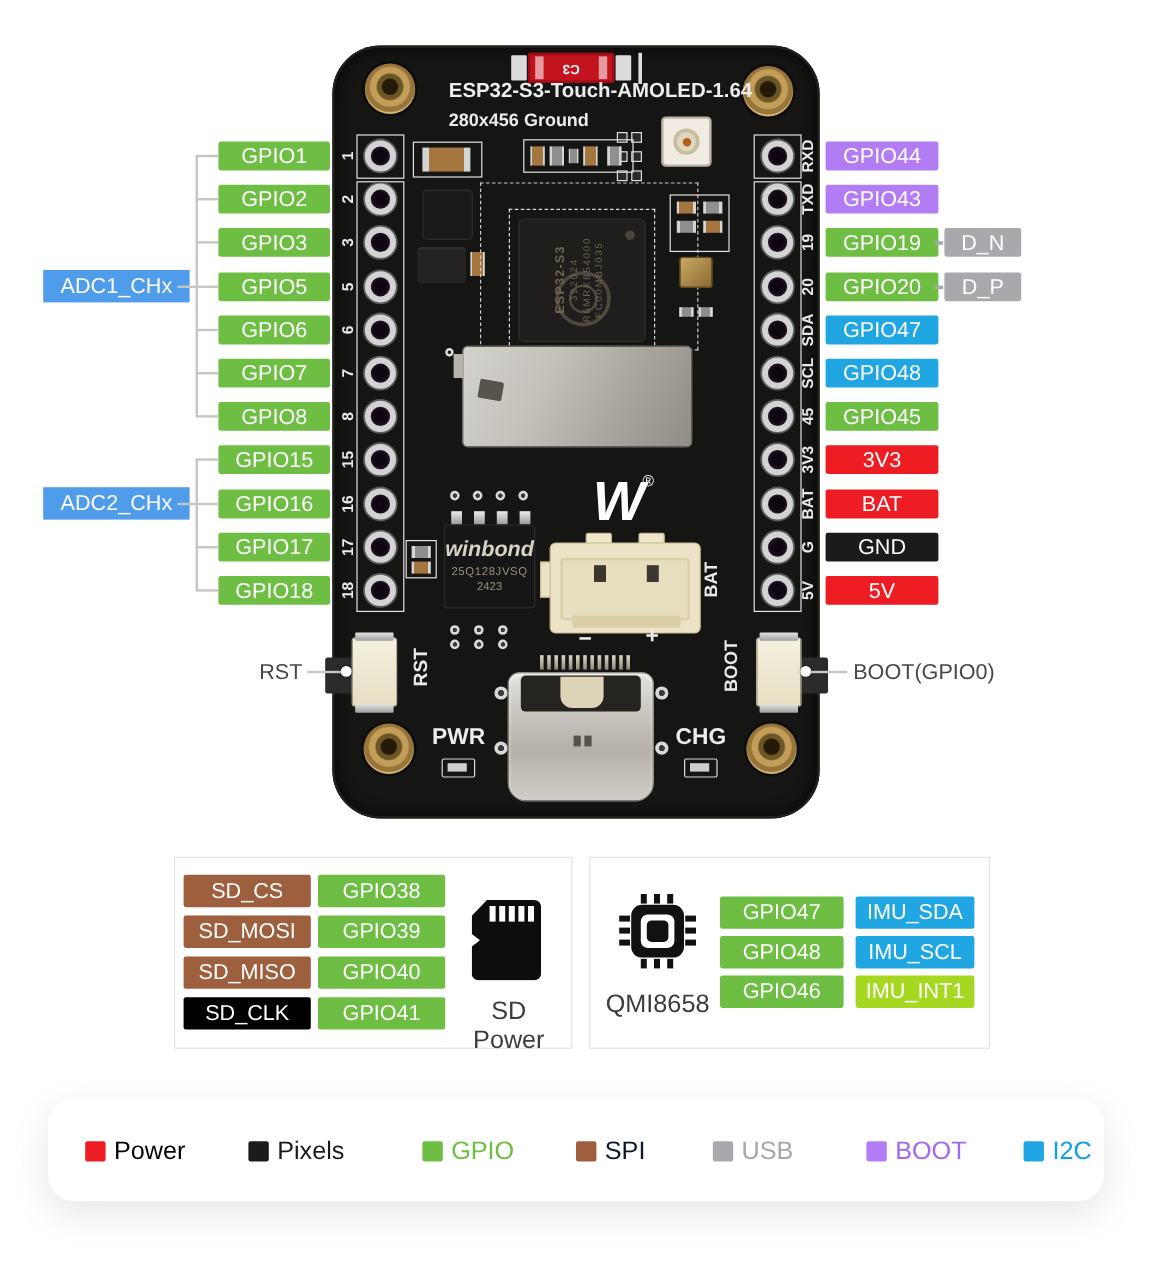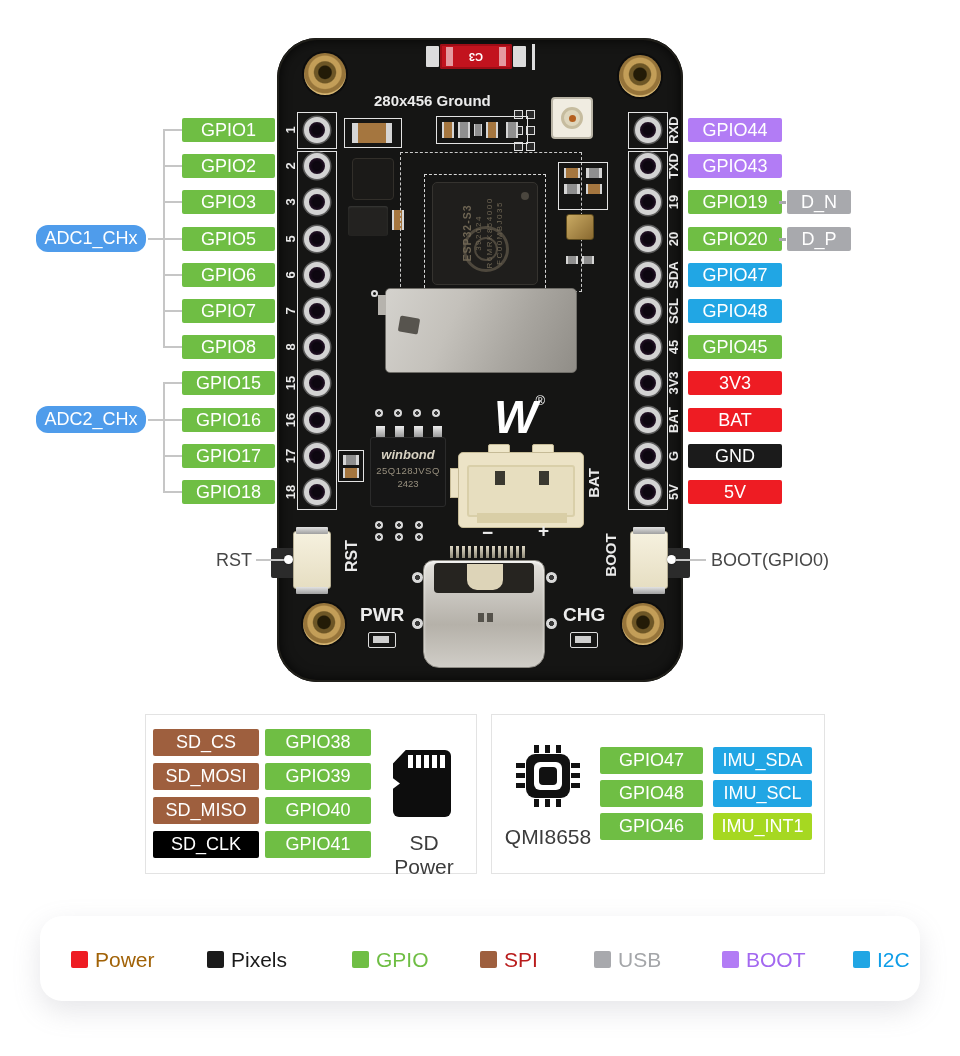--- a/index.html
+++ b/index.html
@@ -14,21 +14,21 @@
   .silk{position:absolute;color:#ececec;font-weight:bold;white-space:nowrap}
   .silkbox{position:absolute;border:1.5px solid #e3e3e3}
   .hole{position:absolute;width:26px;height:26px;border:5px solid #d3d3d3;border-radius:50%;background:#0d0710;
         box-shadow:0 0 0 1.5px #5a5a5a, inset 0 0 3px 1px #2d1630}
   .rot{position:absolute;transform:translate(-50%,-50%) rotate(-90deg);white-space:nowrap;
        font-weight:bold;color:#e9e9e9;font-size:13px}
   .plabel{position:absolute;height:24px;line-height:24px;text-align:center;color:#fff;font-size:18px;border-radius:2px}
   .pbox{position:absolute;height:27px;line-height:27px;text-align:center;color:#fff;font-size:18px;border-radius:2px}
   .wire{position:absolute;background:#c6c6c6}
   .dot{position:absolute;width:9px;height:9px;border-radius:50%;background:#fff;box-shadow:0 0 2px rgba(0,0,0,.45)}
-  .badge{position:absolute;width:110px;height:27px;border-radius:12px;color:#fff;font-size:18px;line-height:27px;text-align:center}
+  .badge{position:absolute;width:122px;height:27px;border-radius:0;color:#fff;font-size:18px;line-height:27px;text-align:center}
   .ext-label{position:absolute;color:#474747;font-size:18px;white-space:nowrap}
   .panel{position:absolute;background:#fff;border:1px solid #e3e3e3}
   .caption{position:absolute;color:#3c3c3c;font-size:21px;text-align:center}
   .legend-card{position:absolute;left:40px;top:916px;width:880px;height:85px;background:#fff;border-radius:22px;
                box-shadow:0 10px 28px rgba(130,130,145,.20)}
   .lg-sq{position:absolute;width:17px;height:17px;border-radius:2px}
   .lg-label{position:absolute;font-size:21px;line-height:23px;white-space:nowrap}
   .cap{position:absolute;background:linear-gradient(90deg,#d5d5d5 0 14%, #a5763f 14% 86%, #d5d5d5 86%)}
   .capg{position:absolute;background:linear-gradient(90deg,#d5d5d5 0 16%, #8f8f8f 16% 84%, #d5d5d5 84%)}
   .pad{position:absolute;border-radius:50%;background:radial-gradient(circle,#3a3a3a 0 30%,#d8d8d8 35% 80%,#8a8a8a 100%)}
@@ -62,20 +62,21 @@
 
   <div class="abs" style="left:426px;top:46px;width:13px;height:21px;background:#dcdcdc;border-radius:1px"></div>
   <div class="abs" style="left:513px;top:46px;width:13px;height:21px;background:#dcdcdc;border-radius:1px"></div>
   <div class="abs" style="left:532px;top:44px;width:3px;height:26px;background:#ddd"></div>
   <div class="abs" style="left:440px;top:44px;width:72px;height:25px;background:#c2131e;border-radius:2px;box-shadow:inset 0 0 0 2px #9e0d16">
     <span style="position:absolute;left:6px;top:3px;width:7px;height:19px;background:#e59aa0;display:block"></span>
     <span style="position:absolute;right:6px;top:3px;width:7px;height:19px;background:#e59aa0;display:block"></span>
     <span style="position:absolute;left:50%;top:50%;transform:translate(-50%,-50%) rotate(180deg);color:#fff;font-size:11px;font-weight:bold">C3</span>
   </div>
 
+  <div class="silk" style="left:374px;top:66px;font-size:17px">ESP32-S3-Touch-AMOLED-1.64</div>
   <div class="silk" style="left:374px;top:92px;font-size:15px">280x456 Ground</div>
 
   <div class="abs" style="left:551px;top:97px;width:42px;height:42px;background:#f0ece1;border:2px solid #b9b4a6;border-radius:4px">
     <span style="position:absolute;left:8px;top:8px;width:22px;height:22px;border:3px solid #c6bc9f;border-radius:50%;background:#ded6bd;display:block"></span>
     <span style="position:absolute;left:16px;top:16px;width:7px;height:7px;background:#b45f1f;border-radius:50%;display:block"></span>
   </div>
 
   <div class="abs" style="left:514px;top:110px;width:9px;height:9px;border:1px solid #ddd;background:#2a2a2a"></div>
   <div class="abs" style="left:526px;top:110px;width:9px;height:9px;border:1px solid #ddd;background:#2a2a2a"></div>
   <div class="abs" style="left:514px;top:126px;width:9px;height:9px;border:1px solid #ddd;background:#2a2a2a"></div>
@@ -131,21 +132,21 @@
 
   <div class="pad" style="left:375px;top:409px;width:8px;height:8px"></div>
   <div class="pad" style="left:394px;top:409px;width:8px;height:8px"></div>
   <div class="pad" style="left:413px;top:409px;width:8px;height:8px"></div>
   <div class="pad" style="left:432px;top:409px;width:8px;height:8px"></div>
   <div class="abs" style="left:376px;top:426px;width:9px;height:11px;background:linear-gradient(#ececec,#9a9a9a)"></div>
   <div class="abs" style="left:395px;top:426px;width:9px;height:11px;background:linear-gradient(#ececec,#9a9a9a)"></div>
   <div class="abs" style="left:414px;top:426px;width:9px;height:11px;background:linear-gradient(#ececec,#9a9a9a)"></div>
   <div class="abs" style="left:433px;top:426px;width:9px;height:11px;background:linear-gradient(#ececec,#9a9a9a)"></div>
   <div class="abs" style="left:370px;top:437px;width:76px;height:70px;background:#161616;border:1px solid #2b2b2b;border-radius:3px;text-align:center">
-    <div style="margin-top:9px;font-style:italic;font-weight:bold;font-size:13px;color:#d8d2c2">winbond</div>
+    <div style="margin-top:9px;font-style:italic;font-weight:bold;font-size:18px;color:#d8d2c2">winbond</div>
     <div style="margin-top:3px;font-size:9.5px;color:#978f7e;letter-spacing:.5px">25Q128JVSQ</div>
     <div style="margin-top:2px;font-size:9.5px;color:#978f7e">2423</div>
   </div>
 
   <div class="abs" style="left:494px;top:390px;color:#fff">
     <span style="font-size:46px;font-weight:bold;font-style:italic;letter-spacing:-2px">W</span><span style="font-size:13px;vertical-align:28px">®</span>
   </div>
 
   <div class="abs" style="left:488px;top:444px;width:22px;height:16px;background:#efe7ca;border:1.5px solid #c6bb97;border-radius:2px"></div>
   <div class="abs" style="left:532px;top:444px;width:22px;height:16px;background:#efe7ca;border:1.5px solid #c6bb97;border-radius:2px"></div>
@@ -256,27 +257,27 @@
       <div class="abs" style="left: 571px; top: 773px; width: 9px; height: 5px; background: rgb(17, 17, 17);"></div>
       <div class="abs" style="left: 556px; top: 745px; width: 5px; height: 8px; background: rgb(17, 17, 17);"></div>
       <div class="abs" style="left: 556px; top: 799px; width: 5px; height: 8px; background: rgb(17, 17, 17);"></div>
       <div class="abs" style="left: 516px; top: 783px; width: 9px; height: 5px; background: rgb(17, 17, 17);"></div>
       <div class="abs" style="left: 571px; top: 783px; width: 9px; height: 5px; background: rgb(17, 17, 17);"></div>
     </div>
   <div class="caption" style="left:501px;top:825px;width:94px;font-size:21px">QMI8658</div>
 
   <div class="legend-card" id="legend-card">
       <div class="lg-sq" style="left: 31px; top: 35px; background: rgb(238, 28, 35);"></div>
-      <div class="lg-label" style="left: 55px; top: 32px; color: #a16207;">Power</div>
+      <div class="lg-label" style="left: 55px; top: 32px; color: #000000;">Power</div>
       <div class="lg-sq" style="left: 167px; top: 35px; background: rgb(27, 27, 27);"></div>
       <div class="lg-label" style="left: 191px; top: 32px; color: rgb(26, 26, 26);">Pixels</div>
       <div class="lg-sq" style="left: 312px; top: 35px; background: rgb(111, 190, 68);"></div>
       <div class="lg-label" style="left: 336px; top: 32px; color: rgb(111, 190, 68);">GPIO</div>
       <div class="lg-sq" style="left: 440px; top: 35px; background: rgb(158, 95, 62);"></div>
-      <div class="lg-label" style="left: 464px; top: 32px; color: #b91c1c;">SPI</div>
+      <div class="lg-label" style="left: 464px; top: 32px; color: #0f172a;">SPI</div>
       <div class="lg-sq" style="left: 554px; top: 35px; background: rgb(168, 169, 173);"></div>
       <div class="lg-label" style="left: 578px; top: 32px; color: rgb(164, 166, 169);">USB</div>
       <div class="lg-sq" style="left: 682px; top: 35px; background: rgb(178, 124, 245);"></div>
       <div class="lg-label" style="left: 706px; top: 32px; color: rgb(163, 104, 240);">BOOT</div>
       <div class="lg-sq" style="left: 813px; top: 35px; background: rgb(33, 166, 228);"></div>
       <div class="lg-label" style="left: 837px; top: 32px; color: rgb(15, 158, 232);">I2C</div>
     </div>
 
 <div class="plabel" style="left: 182px; top: 118px; width: 93px; background: rgb(111, 190, 68);">GPIO1</div>
     <div class="rot" style="left: 290px; top: 130px;">1</div>

